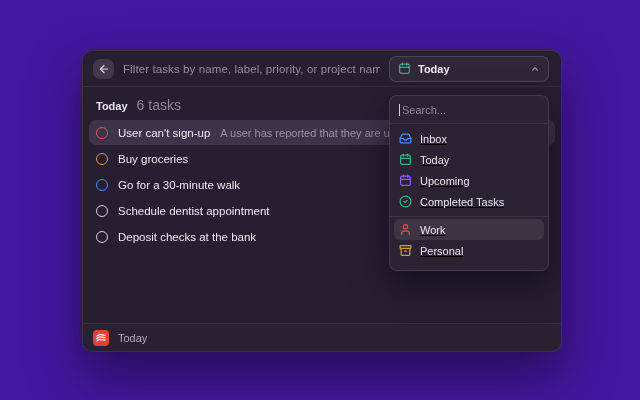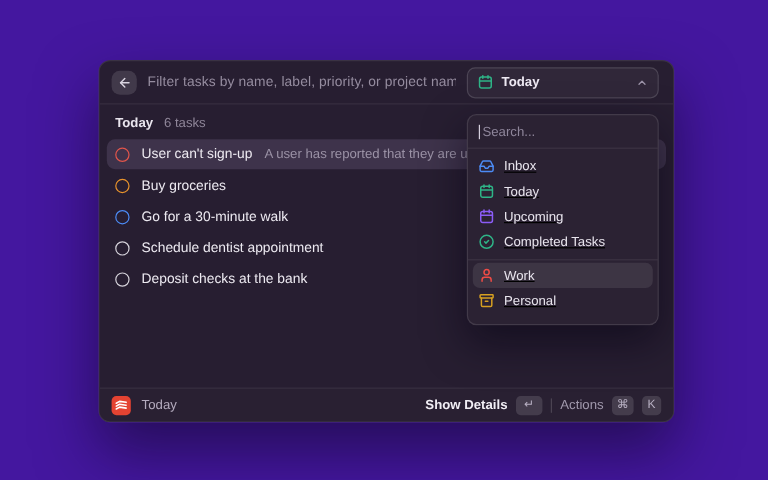--- a/index.html
+++ b/index.html
@@ -44,21 +44,21 @@
     background:rgba(255,255,255,0.045);
     border:1px solid rgba(255,255,255,0.14);
     border-radius:7px; cursor:pointer;
     font-family:inherit; font-size:11px; font-weight:700; color:#eee9f3;
   }
   .view-btn .chev { margin-left:auto; color:#9d94a9; display:flex; }
   
   .listarea { position:relative; padding-top:6px; }
   .sechead { display:flex; align-items:baseline; gap:9px; padding:4px 13px 7px; }
   .sechead .sec-title { font-size:11px; font-weight:700; color:#e9e5ee; }
-  .sechead .sec-count { font-size:11px; color:#8f8699; }
+  .sechead .sec-count { font-size:14px; color:#8f8699; }
   .task-row {
     margin:0 6px 1px; height:25px; border-radius:7px;
     display:flex; align-items:center; gap:10px; padding:0 7px;
     white-space:nowrap; overflow:hidden; cursor:pointer;
   }
   .task-row.selected { background:rgba(206,184,233,0.14); }
   .tcircle {
     width:12px; height:12px; flex:0 0 auto;
     border:1.6px solid #d5d2da; border-radius:50%;
   }
@@ -249,23 +249,15 @@
 
   <div class="statusbar">
     <span class="logo">
       <svg width="12" height="12" viewBox="0 0 16 16" fill="none" stroke="#ffffff" stroke-width="1.7" stroke-linecap="round" stroke-linejoin="round">
         <path d="M2.5 5.4 L6.2 3.3 L13.5 4.4"></path>
         <path d="M2.5 8.6 L6.2 6.5 L13.5 7.6"></path>
         <path d="M2.5 11.8 L6.2 9.7 L13.5 10.8"></path>
       </svg>
     </span>
     <span class="sb-context">Today</span>
-    <div class="sb-right">
-      <span class="sb-action-primary">Show Details</span>
-      <span class="key wide">↵</span>
-      <span class="sb-sep"></span>
-      <span class="sb-action-secondary">Actions</span>
-      <span class="key">⌘</span>
-      <span class="key">K</span>
-    </div>
   </div>
 
 </div>
 
 </body></html>

